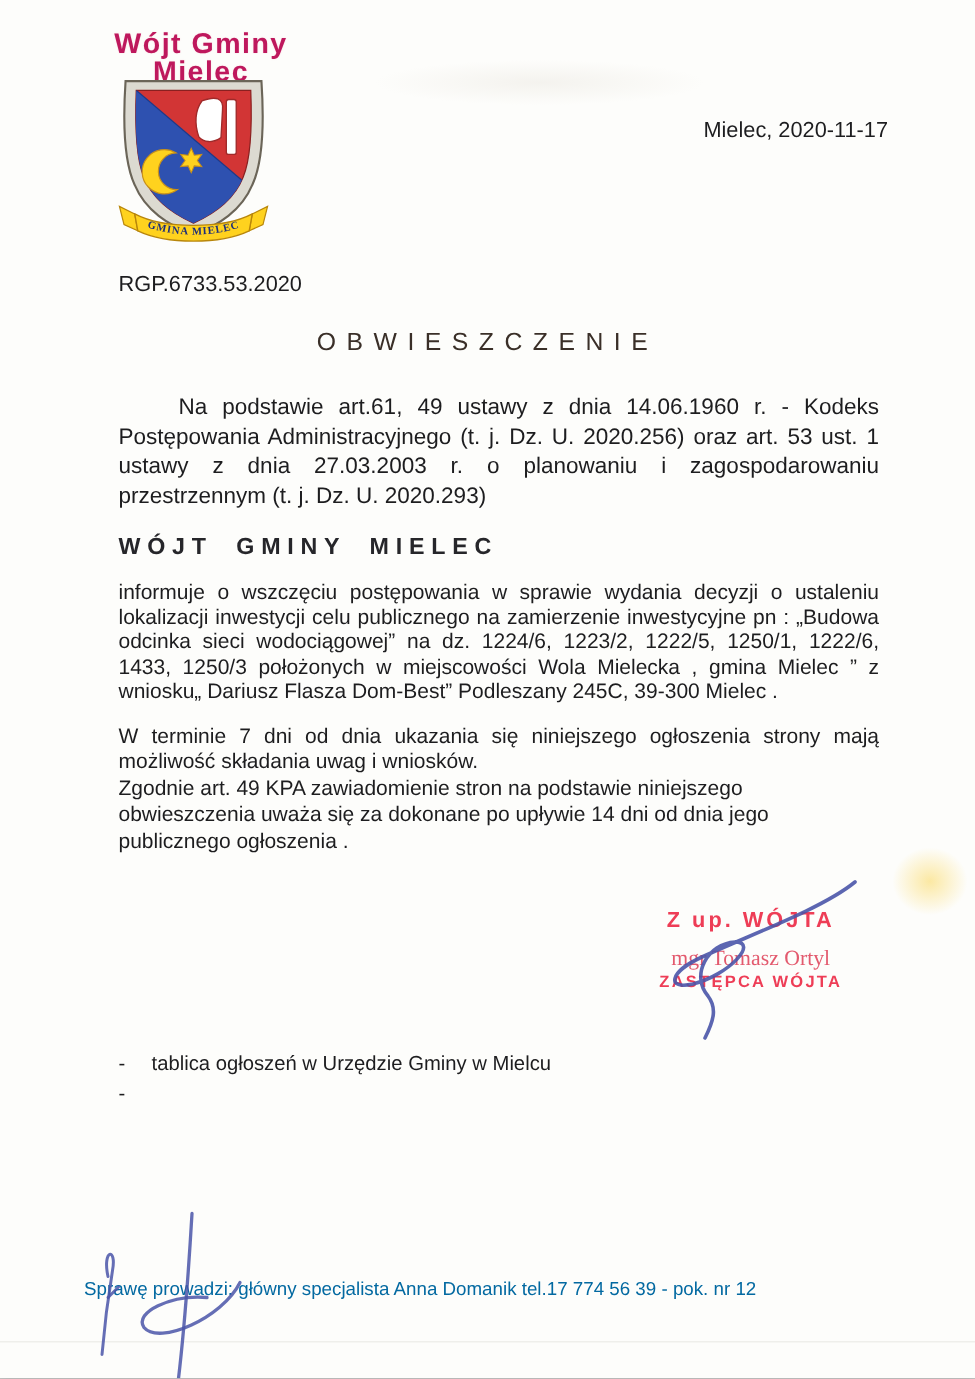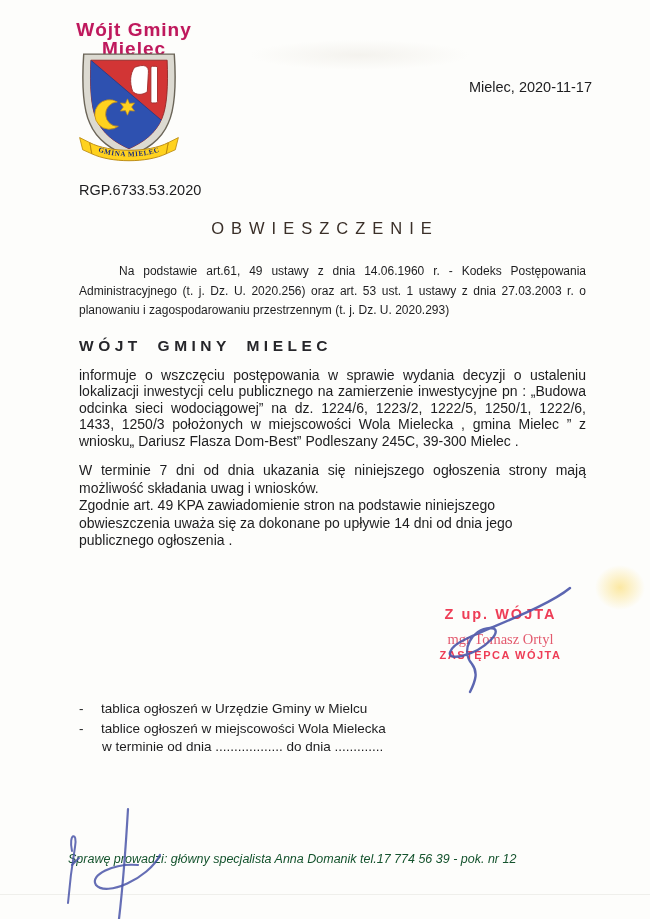--- a/index.html
+++ b/index.html
@@ -30,21 +30,21 @@
   }
   .ref-number{position:absolute;top:182px;left:79px;font-size:14.5px;}
   .doc-title{
     position:absolute;top:219px;left:0;width:100%;
     text-align:center;font-weight:normal;font-size:16.5px;
     letter-spacing:7px;color:#3a2f28;
   }
   
   .content{position:absolute;top:262px;left:79px;width:507px;}
   .legal{
-    margin:0;font-size:12px;line-height:19.5px;
+    margin:0;font-size:15px;line-height:19.5px;
     text-align:justify;text-indent:40px;
   }
   .authority{
     margin:16px 0 12px 0;text-align:left;
     font-size:15.5px;font-weight:bold;letter-spacing:4.5px;word-spacing:7px;
     color:#26262a;
   }
   .body-par{
     margin:0;font-size:14px;line-height:16.5px;text-align:justify;
   }
@@ -63,22 +63,22 @@
   }
   .stamp .sig-pos{font-size:11px;font-weight:bold;letter-spacing:1.5px;margin-top:1px;}
   .pen-sign{position:absolute;top:580px;left:420px;width:170px;height:120px;z-index:2;}
   
   .postings{position:absolute;top:700px;left:79px;width:420px;font-size:13.5px;line-height:18px;}
   .post-item{display:flex;margin-bottom:2px;}
   .post-marker{width:22px;flex:0 0 22px;}
   .post-dates{margin-left:1px;}
   
   .footer-note{
-    position:absolute;top:852px;left:68px;width:500px;
-    font-style:italic;font-size:12.5px;color:#14532d;z-index:1;
+    position:absolute;top:852px;left:56px;width:500px;
+    font-size:12.5px;color:#0369a1;z-index:1;
   }
   .pen-paraph{position:absolute;top:795px;left:48px;width:175px;height:124px;z-index:2;}
   
   .scanline{position:absolute;left:0;width:100%;height:1px;background:#ececе8;}
   .scanline.a{top:823px;background:#ededе9;}
   .scanline.b{top:894px;background:#efefeb;}
   .smudge{
     position:absolute;top:565px;left:595px;width:50px;height:45px;
     background:radial-gradient(closest-side, rgba(250,215,90,.55), rgba(250,215,90,0));
   }
@@ -155,24 +155,20 @@
 
   <div class="postings">
     <div class="post-item">
       <div class="post-marker">-</div>
       <div>
         <div>tablica ogłoszeń w Urzędzie Gminy w Mielcu</div>
       </div>
     </div>
     <div class="post-item">
       <div class="post-marker">-</div>
-      <div>
-        <div>tablice ogłoszeń w miejscowości Wola Mielecka</div>
-        <div class="post-dates">w terminie od dnia .................. do dnia .............</div>
-      </div>
     </div>
   </div>
 
   <div class="footer-note">Sprawę prowadzi: główny specjalista Anna Domanik tel.17 774 56 39 - pok. nr 12</div>
 
   <svg class="pen-paraph" viewBox="0 0 175 124" aria-hidden="true">
     <path d="M80,14 C78,48 75,90 71,124" fill="none" stroke="#4a55a8" stroke-width="2.2" stroke-linecap="round" opacity="0.85"></path>
     <path d="M112,60 C100,84 58,102 48,90 C41,80 66,68 90,70" fill="none" stroke="#4a55a8" stroke-width="2.2" stroke-linecap="round" opacity="0.85"></path>
     <path d="M24,56 C20,38 30,36 27,52 C25,64 22,84 20,108" fill="none" stroke="#4a55a8" stroke-width="2" stroke-linecap="round" opacity="0.85"></path>
     <path d="M24,70 L31,63" fill="none" stroke="#4a55a8" stroke-width="2" stroke-linecap="round" opacity="0.85"></path>

